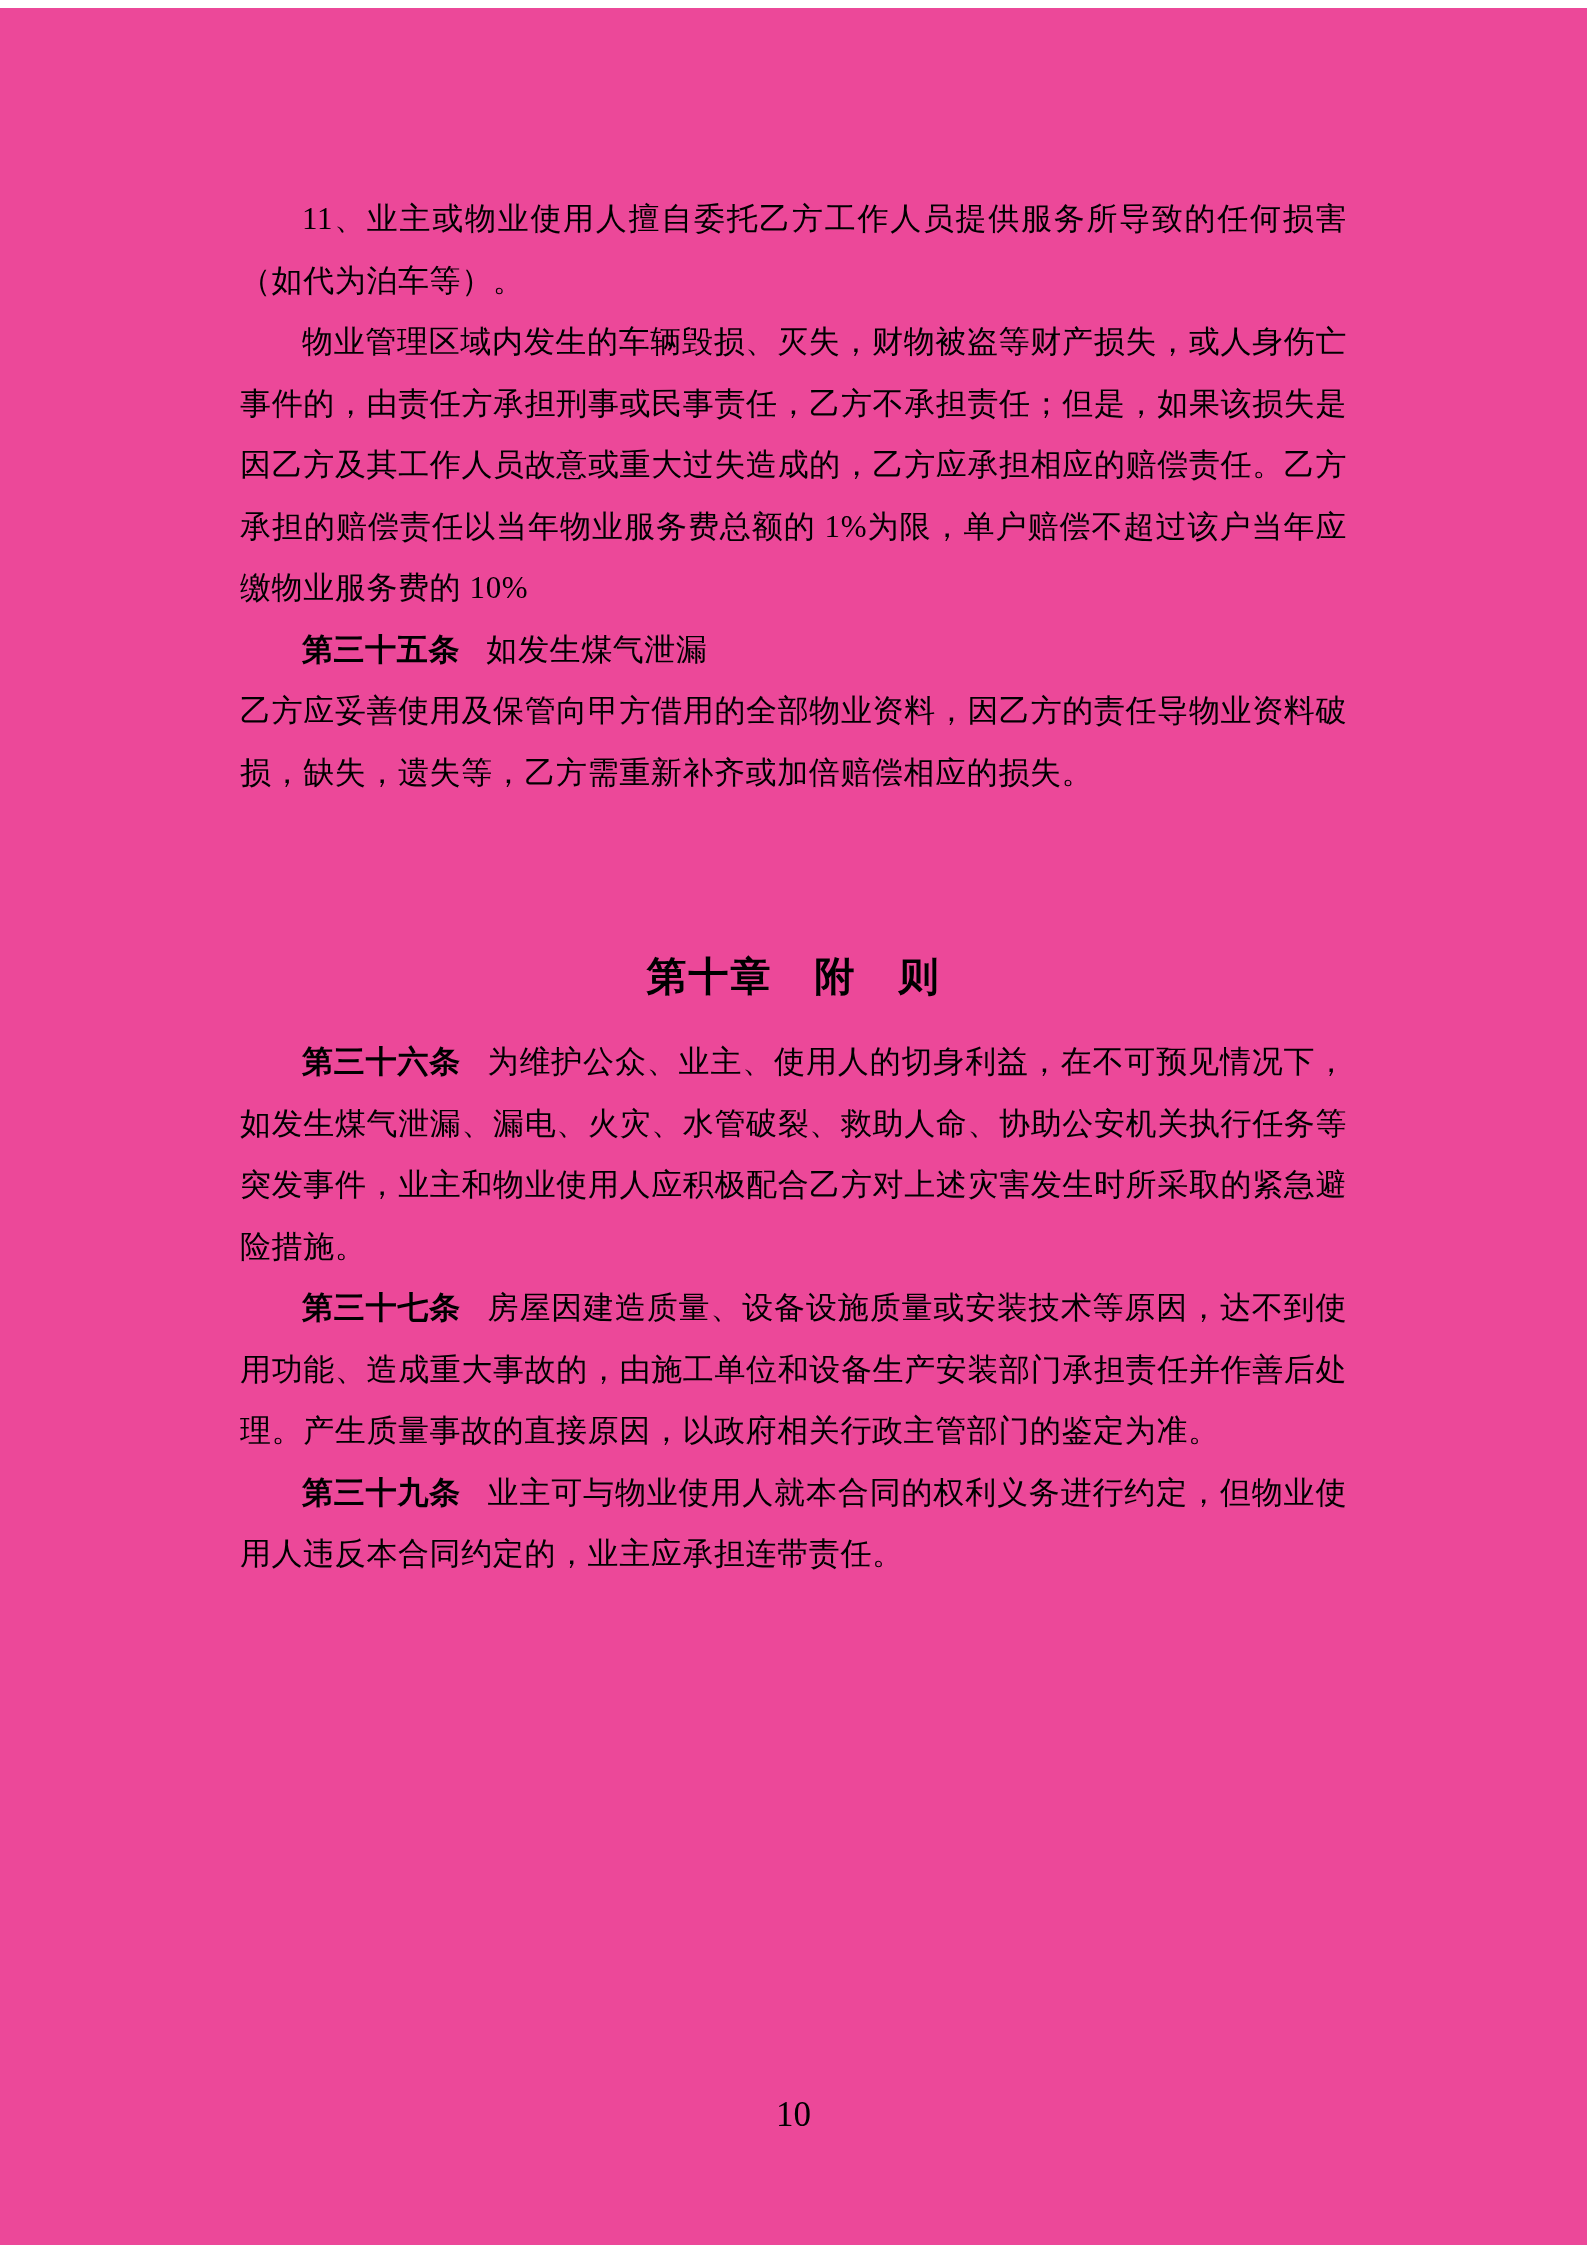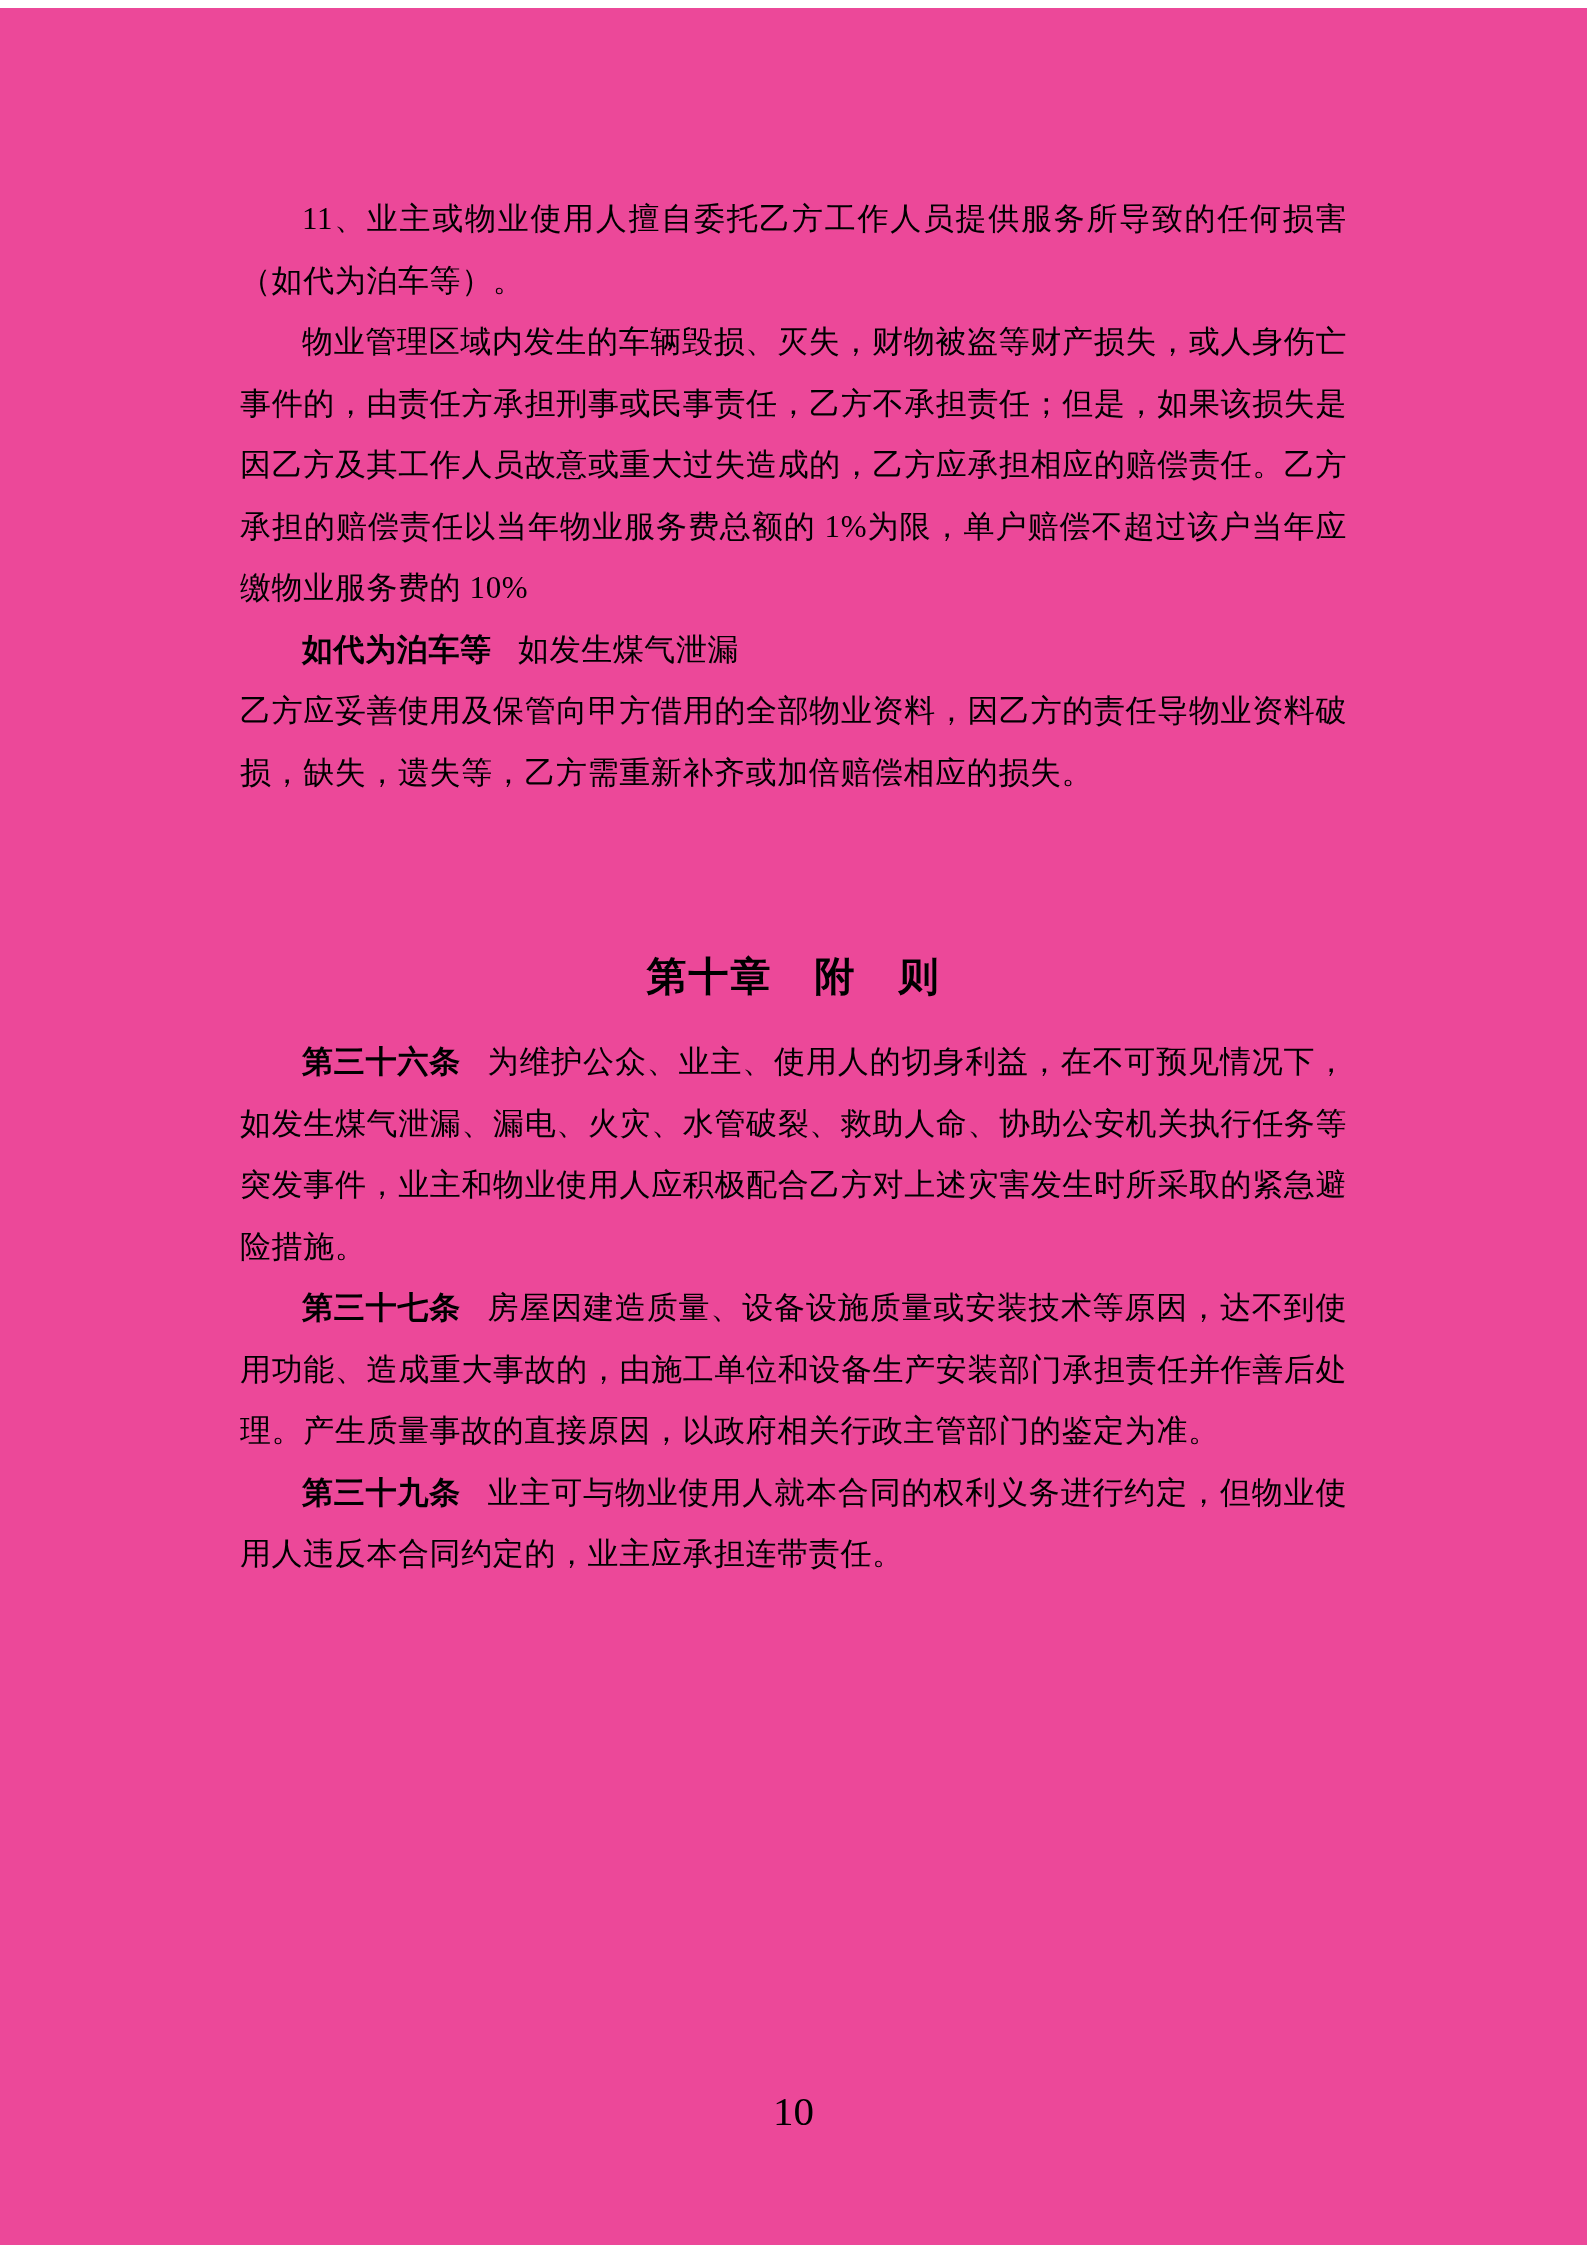--- a/index.html
+++ b/index.html
@@ -39,35 +39,35 @@
     margin: 142px 0 22px 0;
     line-height: 64px;
     letter-spacing: 2px;
   }
   .page-number {
     position: absolute;
     left: 0;
     right: 0;
     bottom: 118px;
     text-align: center;
-    font-size: 41px;
+    font-size: 35px;
     letter-spacing: 0;
   }
 </style>
 </head>
 <body>
 
 <div class="page">
 
   <p class="para indent"><span>11、业主或物业使用人擅自委托乙方工作人员提供服务所导致的任何损害（如代为泊车等）。</span></p>
 
   <p class="para indent"><span>物业管理区域内发生的车辆毁损、灭失，财物被盗等财产损失，或人身伤亡事件的，由责任方承担刑事或民事责任，乙方不承担责任；但是，如果该损失是因乙方及其工作人员故意或重大过失造成的，乙方应承担相应的赔偿责任。乙方承担的赔偿责任以当年物业服务费总额的 1%为限，单户赔偿不超过该户当年应缴物业服务费的 10%</span></p>
 
 
-  <p class="para indent"><b class="clause">如代为泊车等</b><span>如发生煤气泄漏</span></p>
+  <p class="para indent"><b class="clause">第三十五条</b><span>如发生煤气泄漏</span></p>
 
   <p class="para"><span>乙方应妥善使用及保管向甲方借用的全部物业资料，因乙方的责任导物业资料破损，缺失，遗失等，乙方需重新补齐或加倍赔偿相应的损失。</span></p>
 
   <h1 class="chapter-heading">第十章　附　则</h1>
 
   <p class="para indent"><b class="clause">第三十六条</b><span>为维护公众、业主、使用人的切身利益，在不可预见情况下，如发生煤气泄漏、漏电、火灾、水管破裂、救助人命、协助公安机关执行任务等突发事件，业主和物业使用人应积极配合乙方对上述灾害发生时所采取的紧急避险措施。</span></p>
 
   <p class="para indent"><b class="clause">第三十七条</b><span>房屋因建造质量、设备设施质量或安装技术等原因，达不到使用功能、造成重大事故的，由施工单位和设备生产安装部门承担责任并作善后处理。产生质量事故的直接原因，以政府相关行政主管部门的鉴定为准。</span></p>
 
 

